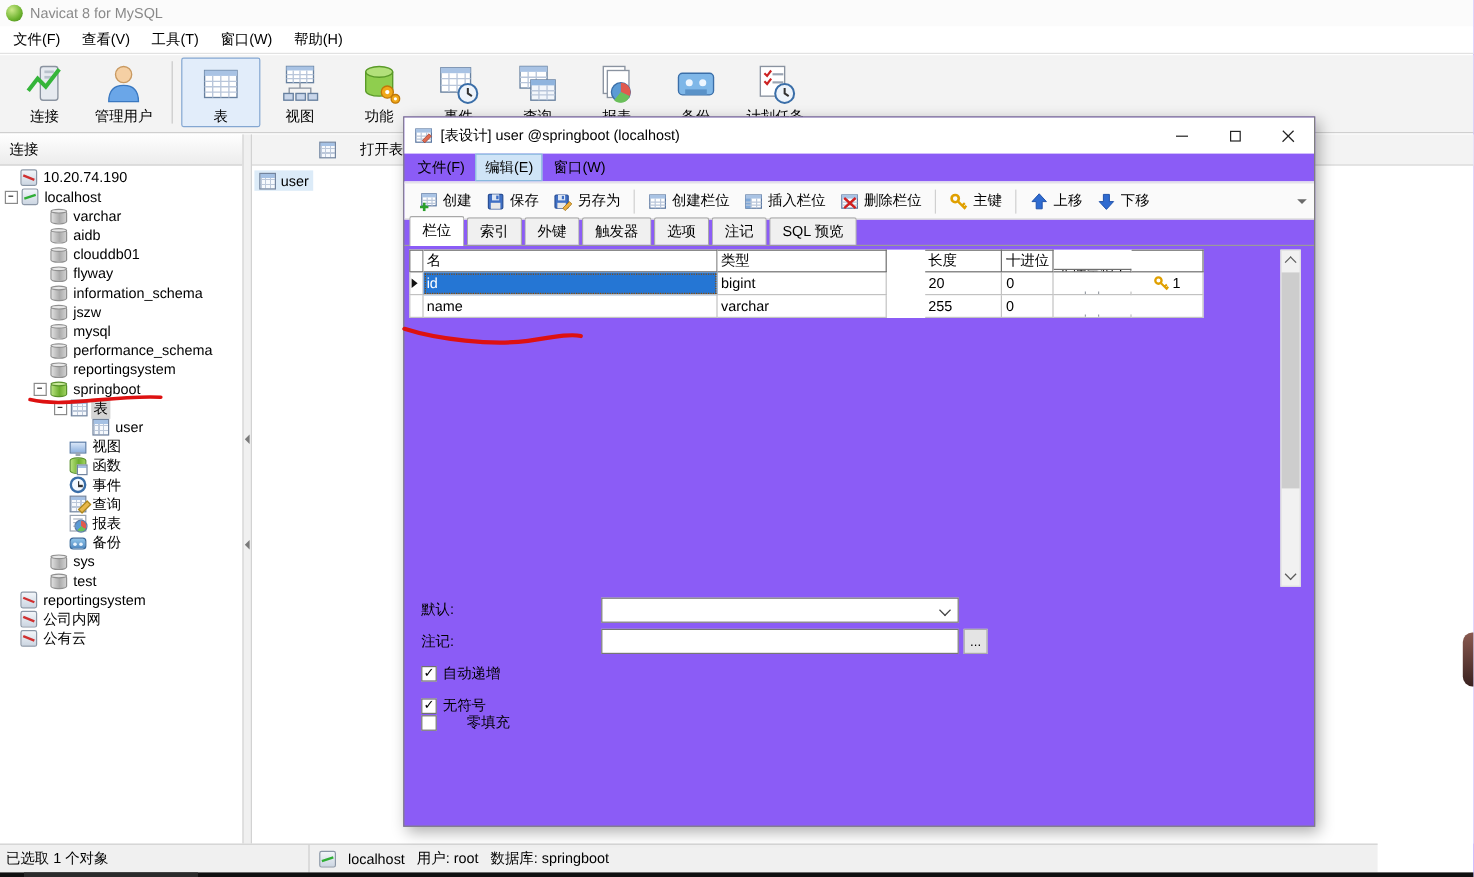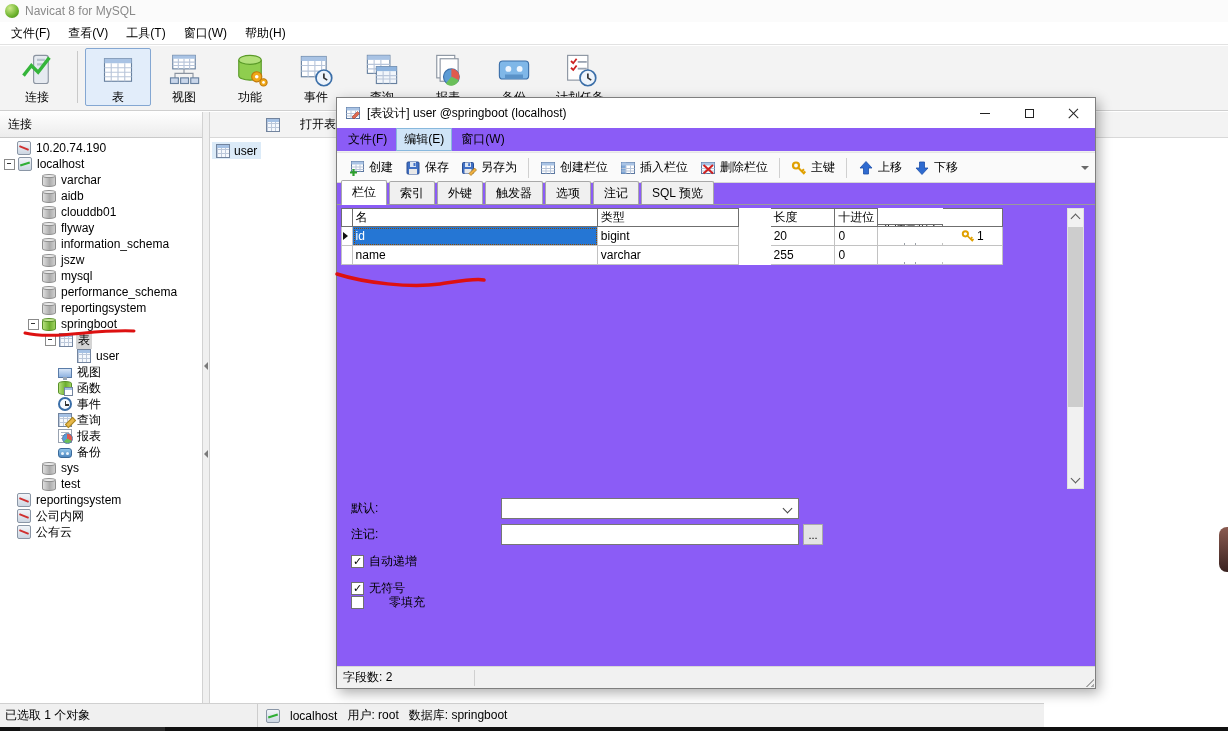--- a/index.html
+++ b/index.html
@@ -86,21 +86,21 @@
 
   
   .main{left:210px;top:112px;width:1018px;height:591px;background:#fff;}
   .subtoolbar{height:26px;background:#f3f3f3;border-bottom:1px solid #d8d8d8;display:flex;align-items:center;
               gap:16px;padding-left:8px;font-size:12px;box-sizing:border-box;}
   .stitem{display:flex;align-items:center;gap:20px;padding-left:48px;}
   .listarea{padding:4px 2px;}
   .list-item{display:inline-flex;align-items:center;gap:4px;height:17px;padding:0 4px;font-size:12px;background:#dcebf8;}
 
   
-  .statusbar{left:0;top:703px;width:1044px;height:24px;background:#f0f0f0;border-top:1px solid #d0d0d0;
+  .statusbar{left:0;top:703px;width:1148px;height:24px;background:#f0f0f0;border-top:1px solid #d0d0d0;
              display:flex;align-items:center;font-size:12px;box-sizing:border-box;}
   .sb-left{width:258px;padding-left:5px;border-right:1px solid #cdcdcd;height:100%;display:flex;align-items:center;box-sizing:border-box;}
   .sb-right{display:flex;align-items:center;gap:10px;padding-left:8px;}
   .bottomstrip{left:0;top:727px;width:1228px;height:4px;background:#101010;}
   .bottomstrip .seg{position:absolute;left:20px;top:0;width:145px;height:4px;background:#2b2b2b;}
   .edge-blob{right:0;top:527px;width:9px;height:45px;border-radius:8px 0 0 8px;
              background:linear-gradient(#8a5a50,#3a2220);z-index:5;}
 
   
   .dialog{left:336px;top:97px;width:760px;height:592px;background:#8b5cf6;border:1px solid #7f7f7f;
@@ -194,20 +194,27 @@
 
 <div class="abs toolbar">
   <div class="titem">
     <svg viewBox="0 0 32 32">
         <rect x="13" y="3" width="13" height="25" rx="2" fill="#e6eaf0" stroke="#8a93a0"></rect>
         <rect x="16" y="6" width="7" height="2" fill="#b8c2cc"></rect>
         <rect x="16" y="10" width="7" height="2" fill="#b8c2cc"></rect>
         <polyline points="4,21 11,12 17,18 27,5" fill="none" stroke="#35b53a" stroke-width="3"></polyline>
       </svg>
     <span>连接</span>
+  </div>
+  <div class="titem">
+    <svg viewBox="0 0 32 32">
+        <circle cx="16" cy="9" r="6" fill="#f5d0a4" stroke="#c99a62"></circle>
+        <path d="M5,29 Q5,17 16,17 Q27,17 27,29 Z" fill="#6aa6e8" stroke="#3a78c0"></path>
+      </svg>
+    <span>管理用户</span>
   </div>
   <div class="tsep"></div>
   <div class="titem selected">
     <svg viewBox="0 0 32 32">
         <rect x="4" y="6" width="24" height="20" fill="#fff" stroke="#67809f"></rect>
         <rect x="4" y="6" width="24" height="4" fill="#a9c3e4"></rect>
         <path d="M10,10V26 M16,10V26 M22,10V26 M4,14H28 M4,18H28 M4,22H28" stroke="#b9c6da" fill="none"></path>
       </svg>
     <span>表</span>
   </div>
@@ -632,23 +639,18 @@
   </div>
   <div class="prow" style="top:482px;">
     <span class="pcheck">✓</span>
     <span>无符号</span>
   </div>
   <div class="prow" style="top:496px;gap:20px;">
     <span class="pcheck"></span>
     <span>零填充</span>
   </div>
 
-  <div class="dlg-status">
-    <span>字段数: 2</span>
-    <span class="div1"></span>
-    <span class="grip"></span>
-  </div>
 </div>
 
 <svg class="overlay" width="1228" height="731" viewBox="0 0 1228 731">
   <path d="M25,333 C55,340 92,329 134,331" stroke="#dd1111" stroke-width="3" fill="none" stroke-linecap="round"></path>
   <path d="M337,274 C365,283 410,288 440,284 C460,281 475,278 484,280" stroke="#dd1111" stroke-width="3.5" fill="none" stroke-linecap="round"></path>
 </svg>
 
 </body></html>

